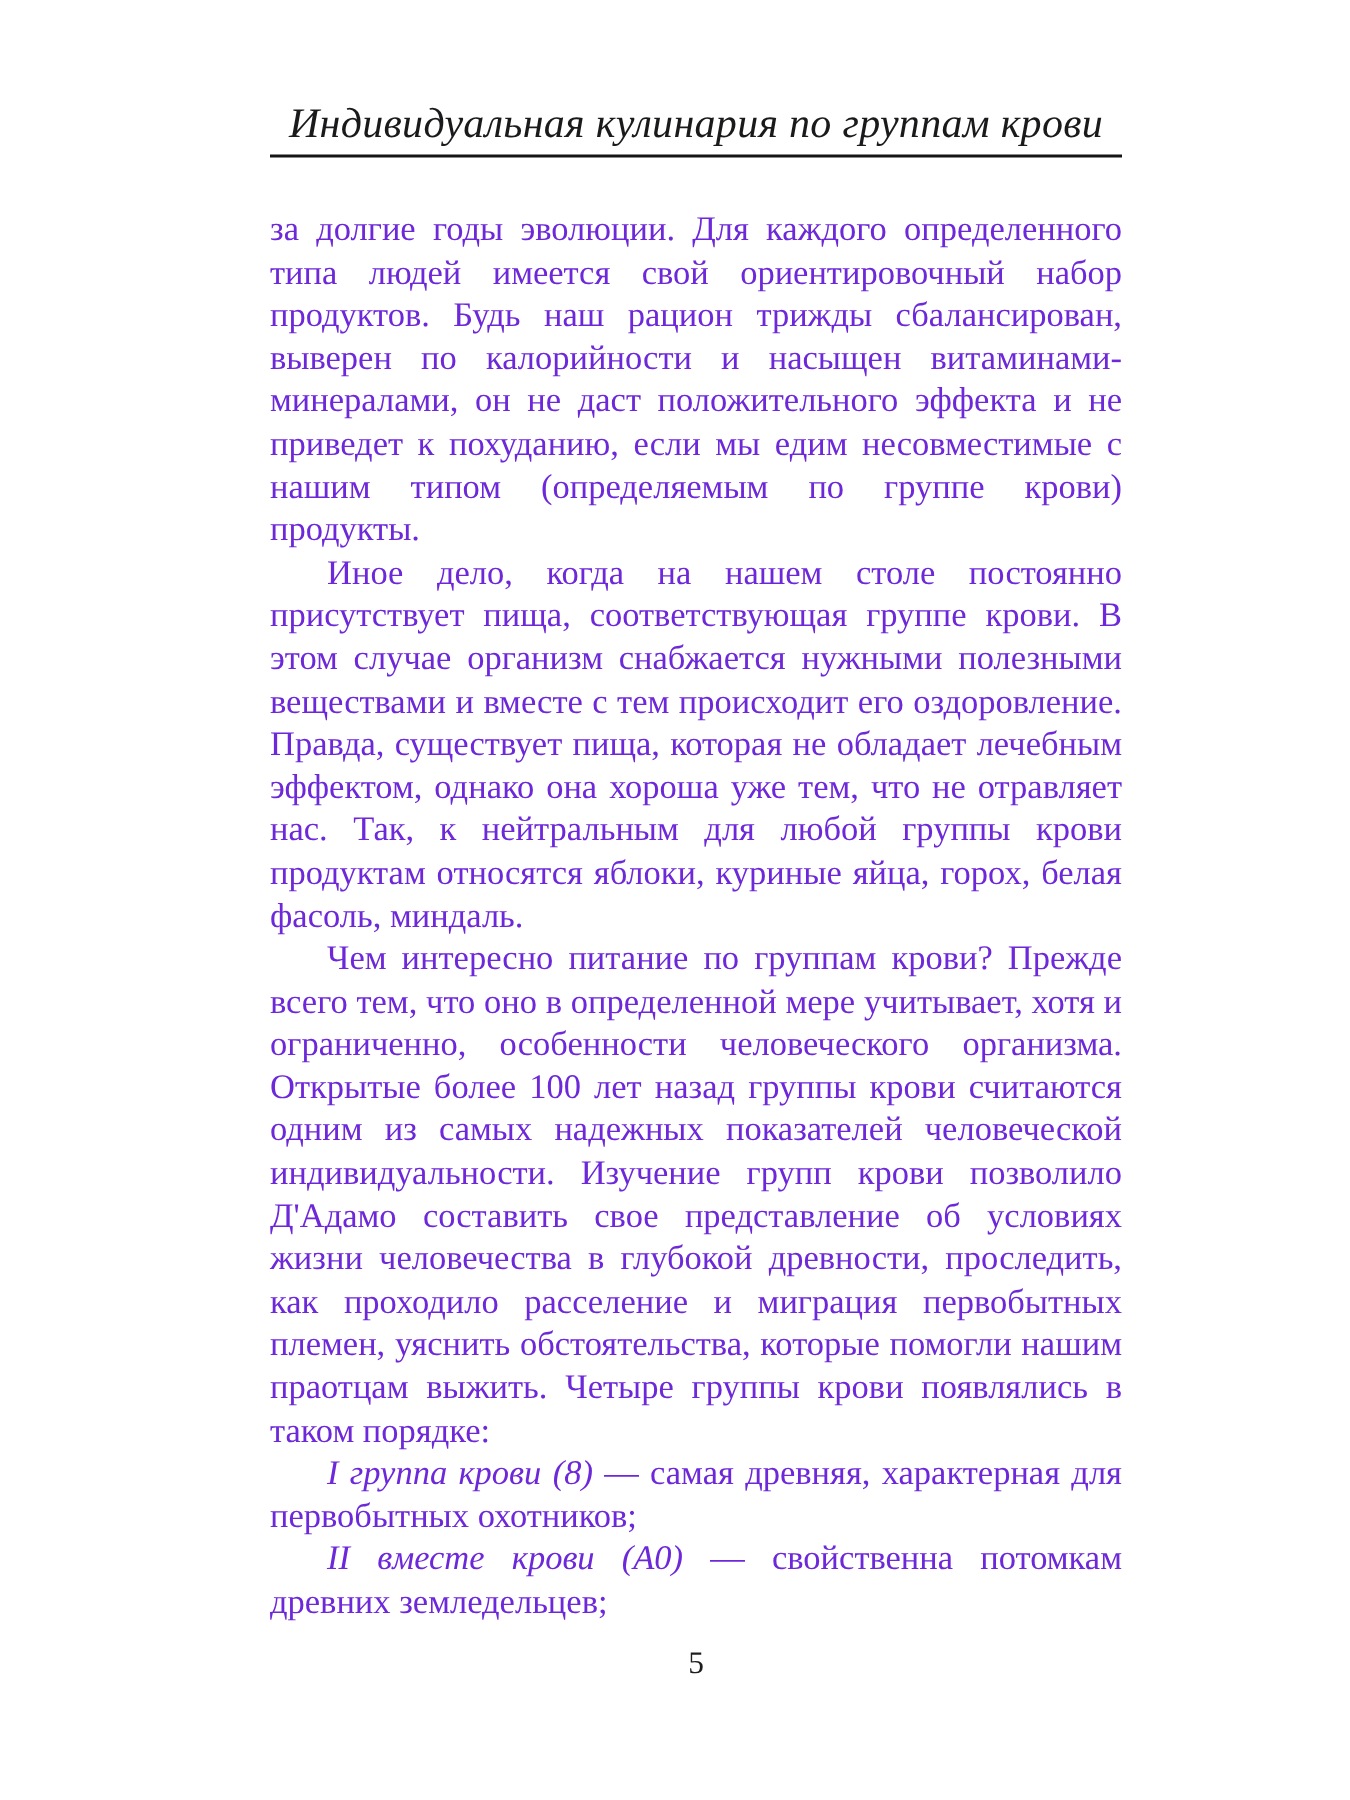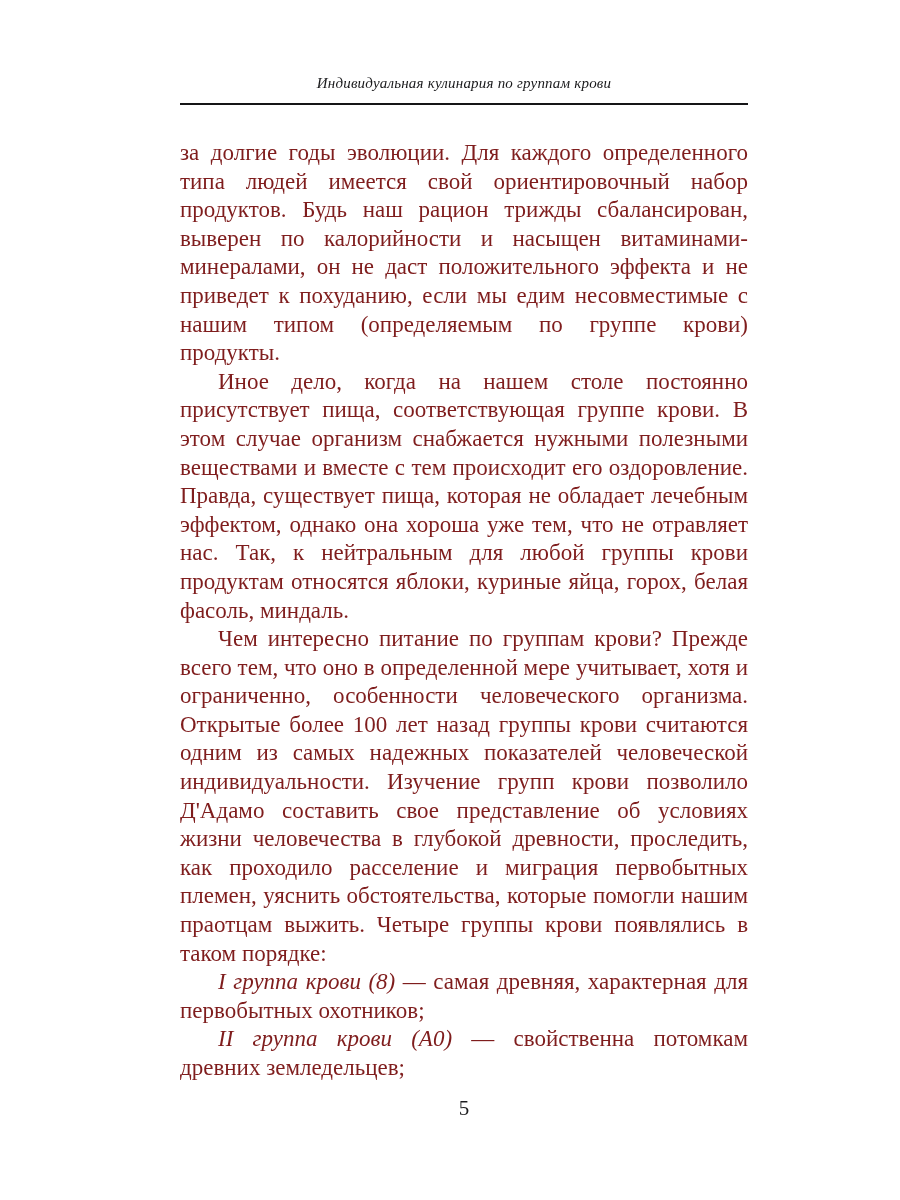--- a/index.html
+++ b/index.html
@@ -18,37 +18,37 @@
   .text-col {
     position: absolute;
     left: 180px;
     top: 0;
     width: 568px;
   }
   .header-title {
     margin-top: 70px;
     text-align: center;
     font-style: italic;
-    font-size: 15px;
+    font-size: 28px;
     line-height: 26px;
     letter-spacing: 0.2px;
     color: #1a1a1c;
   }
   .header-rule {
     margin-top: 7px;
     border: none;
     border-top: 2.5px solid #151517;
     width: 100%;
   }
   .body-text {
     margin-top: 34px;
     font-size: 23px;
     line-height: 28.6px;
     text-align: justify;
-    color: #7f1d1d;
+    color: #6d28d9;
   }
   .body-text p {
     margin: 0;
     padding: 0;
     text-indent: 38px;
   }
   .body-text p.no-indent {
     text-indent: 0;
   }
   .lead-italic {
@@ -76,19 +76,19 @@
   <div class="body-text">
 
     <p class="no-indent"><span>за долгие годы эволюции. Для каждого определенного типа людей имеется свой ориентировочный набор продуктов. Будь наш рацион трижды сбалансирован, выверен по калорийности и насыщен витаминами-минералами, он не даст положительного эффекта и не приведет к похуданию, если мы едим несовместимые с нашим типом (определяемым по группе крови) продукты.</span></p>
 
     <p><span>Иное дело, когда на нашем столе постоянно присутствует пища, соответствующая группе крови. В этом случае организм снабжается нужными полезными веществами и вместе с тем происходит его оздоровление. Правда, существует пища, которая не обладает лечебным эффектом, однако она хороша уже тем, что не отравляет нас. Так, к нейтральным для любой группы крови продуктам относятся яблоки, куриные яйца, горох, белая фасоль, миндаль.</span></p>
 
     <p><span>Чем интересно питание по группам крови? Прежде всего тем, что оно в определенной мере учитывает, хотя и ограниченно, особенности человеческого организма. Открытые более 100 лет назад группы крови считаются одним из самых надежных показателей человеческой индивидуальности. Изучение групп крови позволило Д'Адамо составить свое представление об условиях жизни человечества в глубокой древности, проследить, как проходило расселение и миграция первобытных племен, уяснить обстоятельства, которые помогли нашим праотцам выжить. Четыре группы крови появлялись в таком порядке:</span></p>
 
     <p><span class="lead-italic">I группа крови (8)</span><span> — самая древняя, характерная для первобытных охотников;</span></p>
 
-    <p><span class="lead-italic">II группа крови (А0)</span><span> — свойственна потомкам древних земледельцев;</span></p>
+    <p><span class="lead-italic">II вместе крови (А0)</span><span> — свойственна потомкам древних земледельцев;</span></p>
 
   </div>
 
 </div>
 
 <div class="page-footer">5</div>
 
 </body></html>

